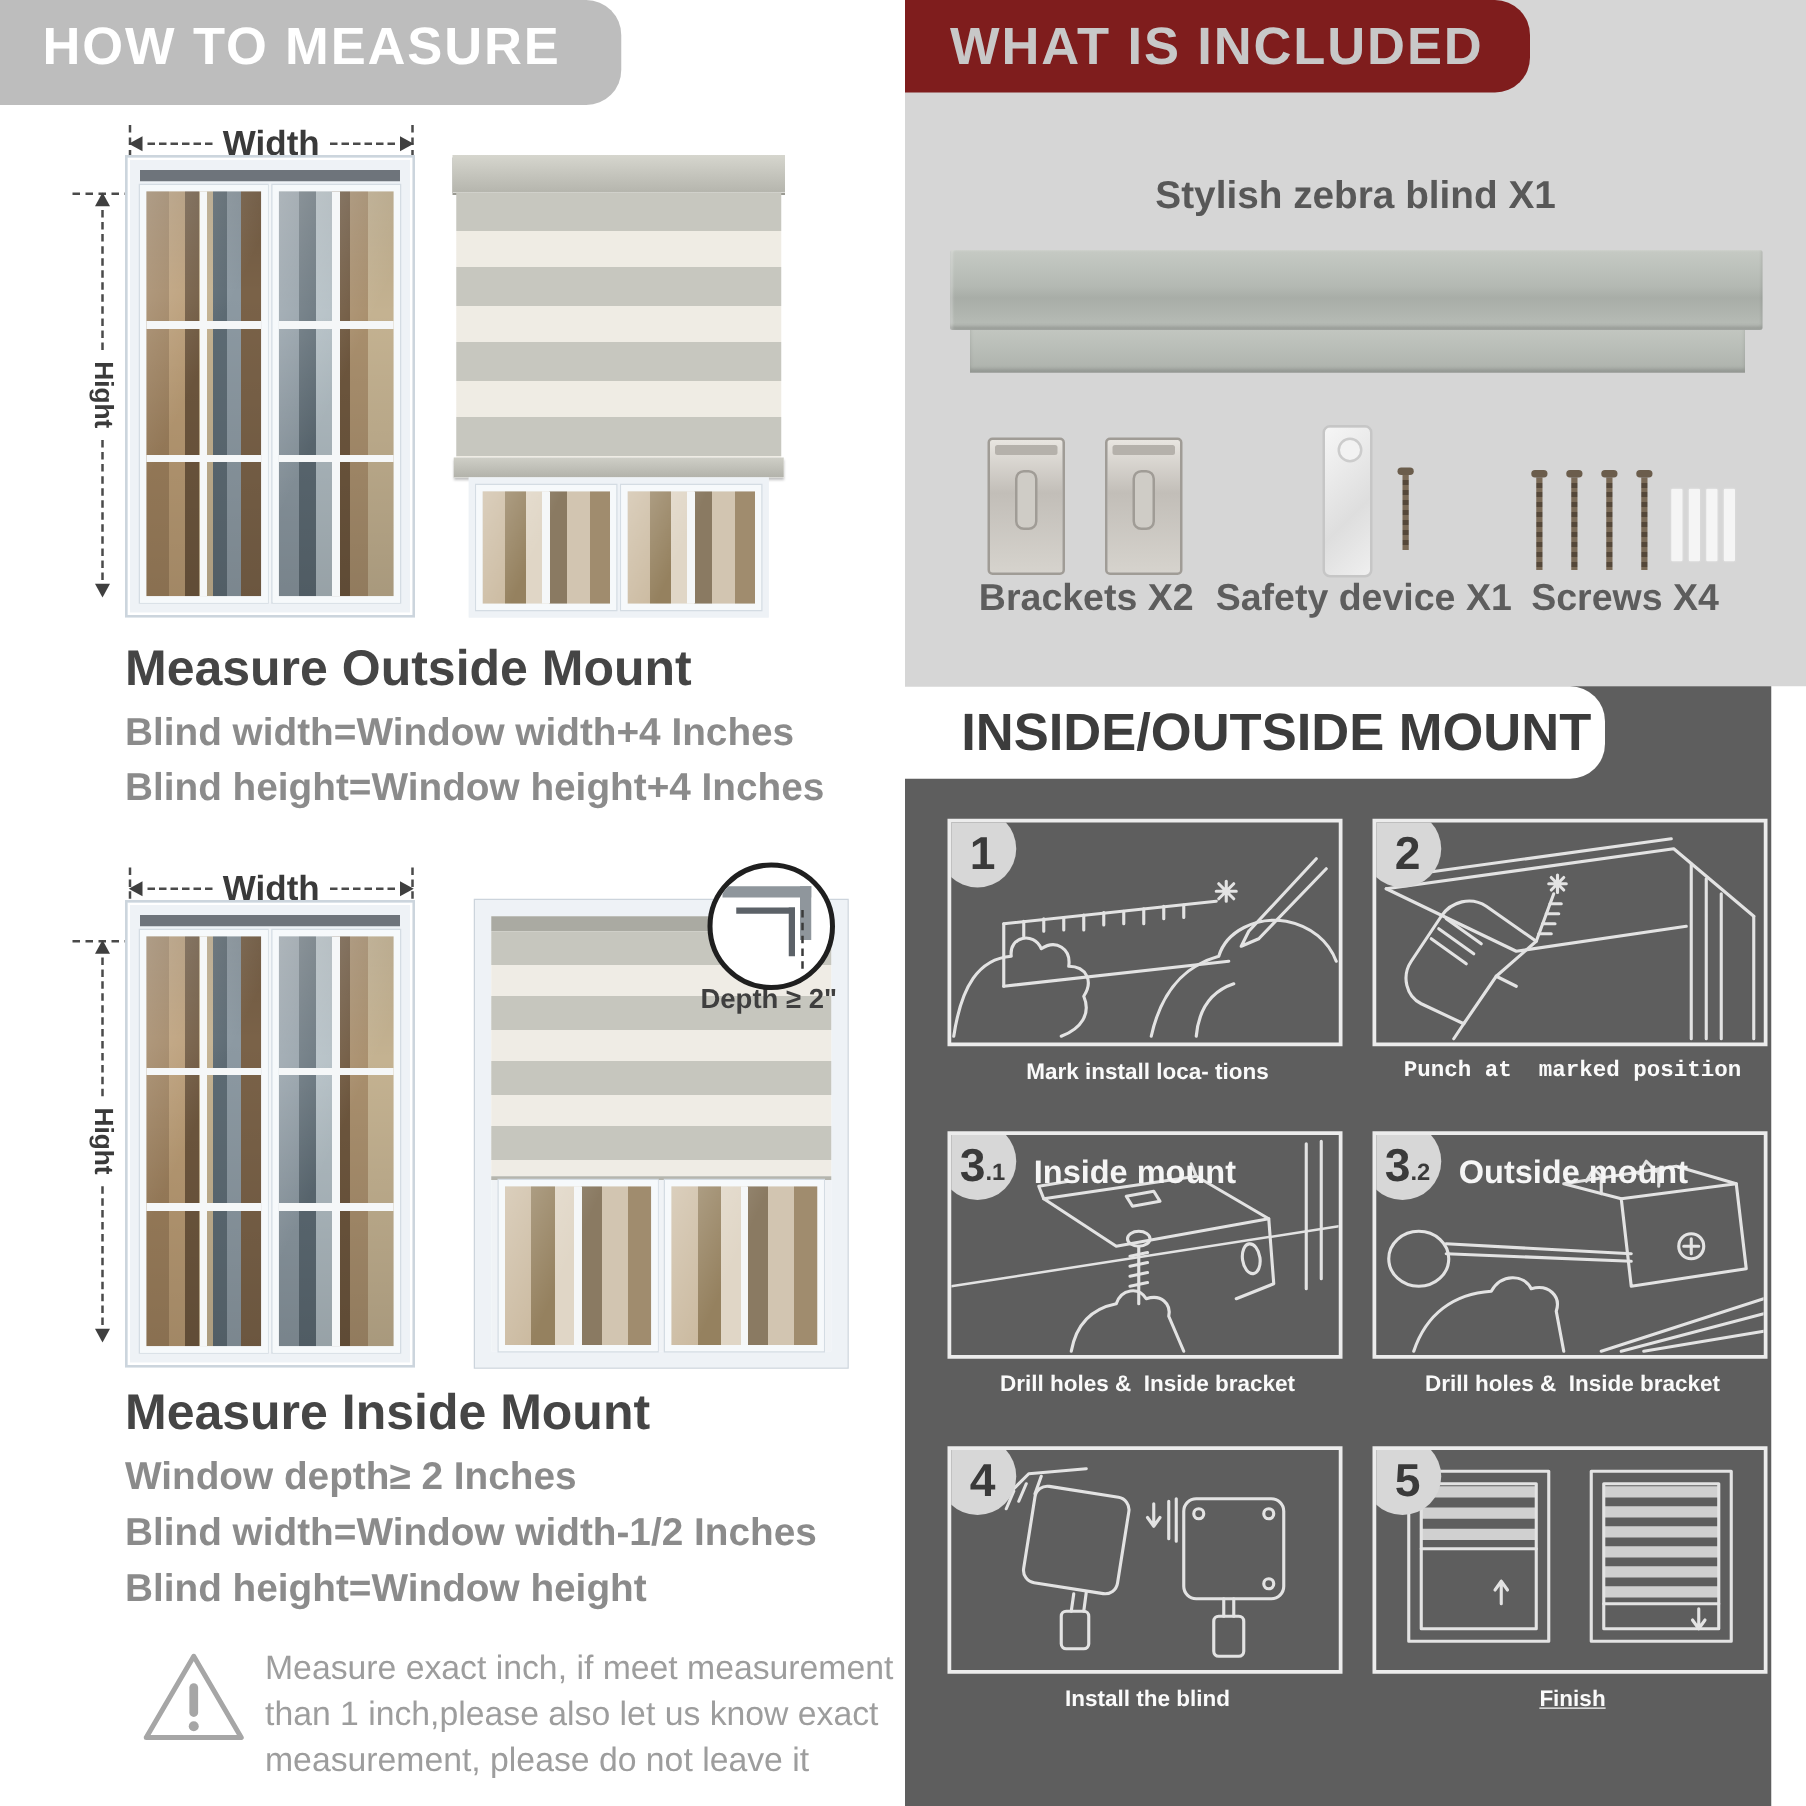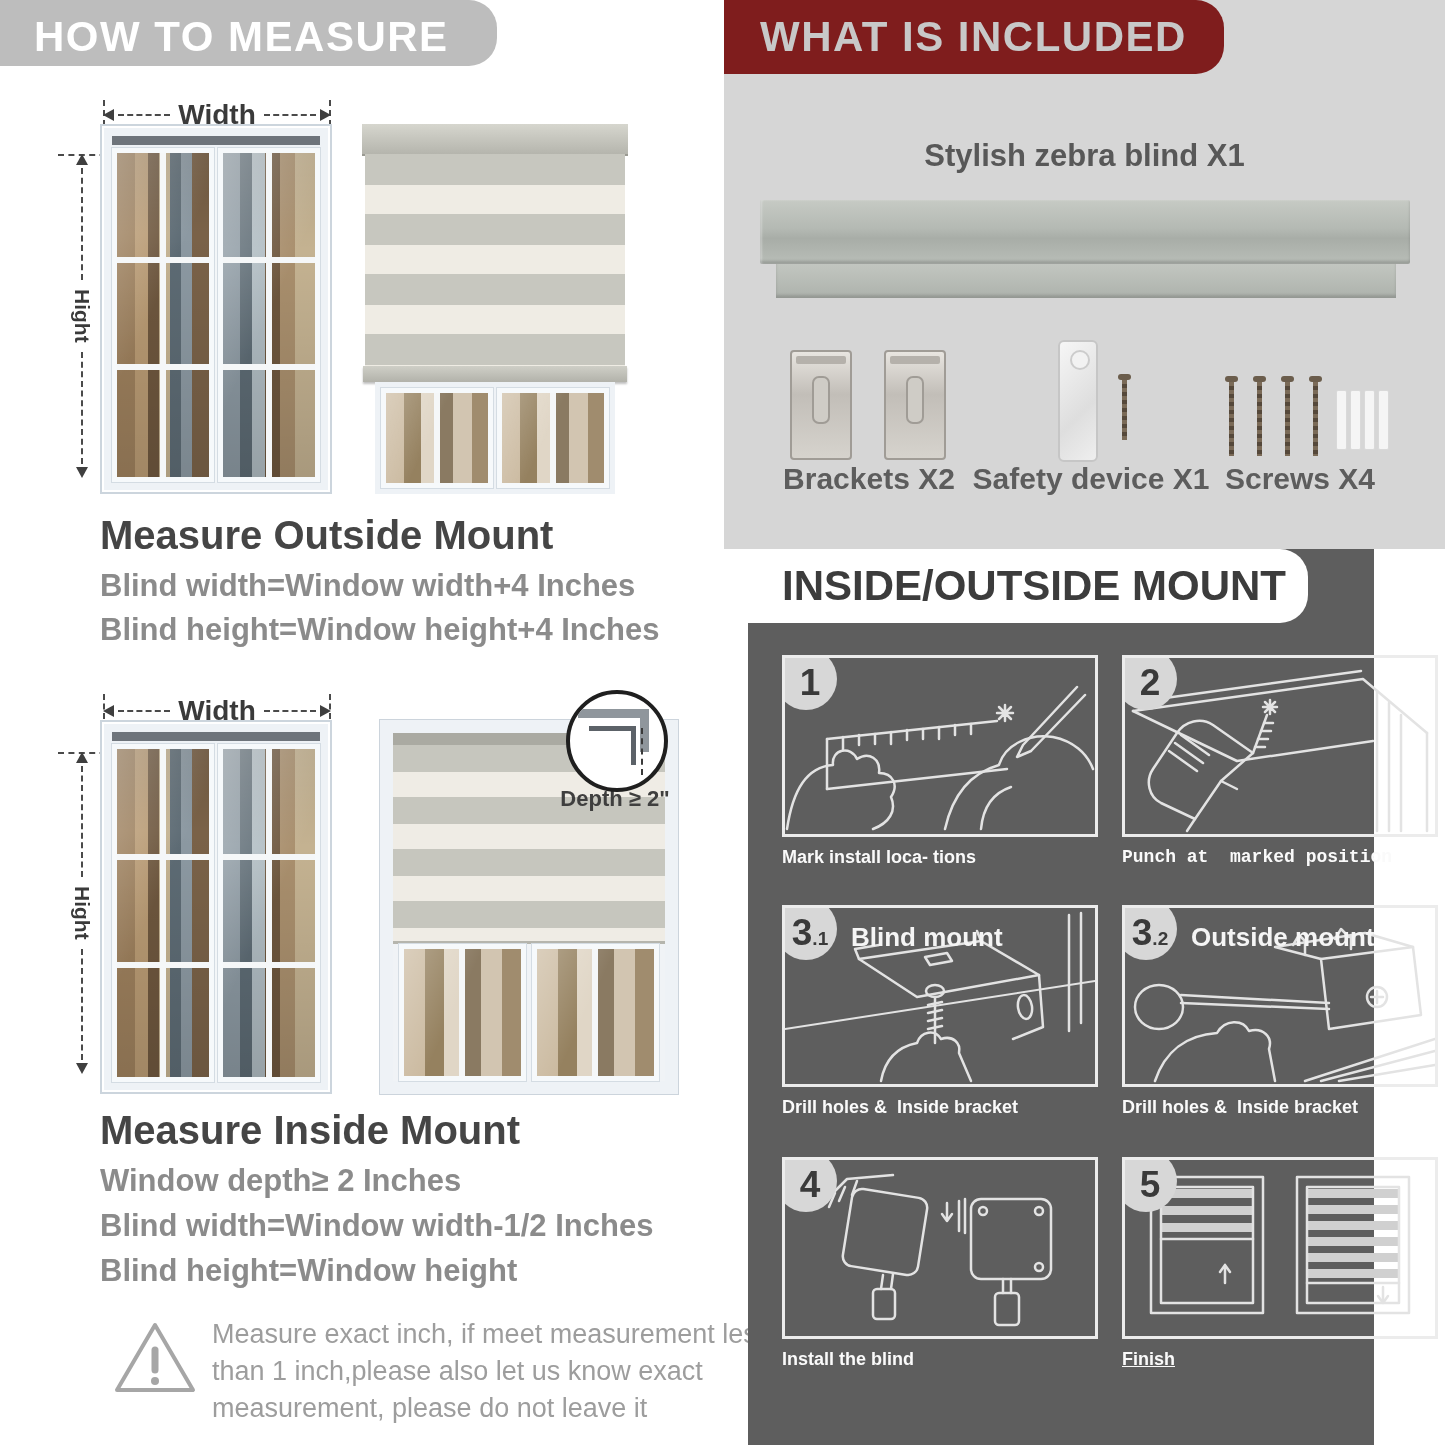--- a/index.html
+++ b/index.html
@@ -1,21 +1,21 @@
 <!DOCTYPE html>
 <html><head>
 <meta charset="utf-8">
 <style>
   html,body{margin:0;padding:0;background:#fff;}
   #canvas{position:relative;width:1445px;height:1445px;background:#ffffff;overflow:hidden;
           font-family:"Liberation Sans",sans-serif;}
 
   
   .banner{position:absolute;border-radius:0 28px 28px 0;font-weight:bold;letter-spacing:1.5px;}
-  .banner-left{left:0;top:10;width:497px;height:66px;background:#bdbdbd;color:#ffffff;
+  .banner-left{left:0;top:10;width:497px;height:84px;background:#bdbdbd;color:#ffffff;
                font-size:42px;line-height:74px;padding-left:34px;box-sizing:border-box;}
   .banner-incl{left:0;top:12;width:500px;height:74px;background:#7f1d1d;color:#c8c8c8;
                font-size:42px;line-height:74px;padding-left:36px;box-sizing:border-box;}
   .banner-mount{left:0;top:8;width:560px;height:74px;background:#ffffff;color:#3c3c3c;
                font-size:42px;line-height:74px;padding-left:34px;box-sizing:border-box;letter-spacing:0;}
 
   
   .h-dark{position:absolute;font-size:40px;font-weight:bold;color:#454545;}
   .f-gray{position:absolute;font-size:31px;font-weight:bold;color:#8b8b8b;}
   .warn-text{position:absolute;font-size:27px;font-weight:500;color:#9d9d9d;line-height:37px;}
@@ -71,21 +71,21 @@
 
   
   .mag{position:absolute;width:94px;height:94px;border:4px solid #1f1f1f;border-radius:50%;
        background:#ffffff;overflow:hidden;z-index:6;}
   .mag-o{position:absolute;left:8%;top:16%;right:16%;bottom:38%;border-top:9px solid #8f969c;border-right:9px solid #8f969c;}
   .mag-i{position:absolute;left:20%;top:34%;right:30%;bottom:24%;border-top:5px solid #5c6268;border-right:5px solid #5c6268;}
   .mag-d{position:absolute;right:22%;top:36%;bottom:14%;border-left:2px dashed #3a3a3a;}
 
   
   .rtop{position:absolute;left:724px;top:0;width:721px;height:549px;background:#d6d6d6;}
-  .rbot{position:absolute;left:748px;top:549px;width:626px;height:896px;background:#5e5e5e;}
+  .rbot{position:absolute;left:724px;top:549px;width:693px;height:896px;background:#5e5e5e;text-align:center;}
   .blind-label{position:absolute;left:0;top:138px;width:100%;text-align:center;
                font-size:31px;font-weight:bold;color:#585858;}
   .rail-main{position:absolute;left:36px;top:200px;width:650px;height:64px;border-radius:2px;
      background:linear-gradient(180deg,#c6cac4 0%,#b4b9b3 45%,#a8ada7 60%,#b9beb8 100%);
      box-shadow:inset 0 -3px 3px rgba(0,0,0,.18), inset 2px 0 2px rgba(255,255,255,.4);}
   .rail-lip{position:absolute;left:52px;top:264px;width:620px;height:34px;
      background:linear-gradient(180deg,#c2c6c0,#adb2ac);box-shadow:inset 0 -3px 3px rgba(0,0,0,.15);}
 
   .bracket{position:absolute;width:62px;height:110px;border:2px solid #a09c96;border-radius:4px;
      background:linear-gradient(180deg,#e8e5e0,#c2beb8 40%,#d6d3cd);box-sizing:border-box;}
@@ -303,21 +303,21 @@
           <ellipse cx="150" cy="80" rx="9" ry="6"></ellipse>
           <path d="M150,86 L150,132"></path>
           <path d="M143,94 l14,-3 M143,102 l14,-3 M143,110 l14,-3 M143,118 l14,-3"></path>
           <path d="M96,170 C100,148 112,136 132,132 C136,120 150,118 156,128 C168,124 176,132 174,142 L186,170"></path>
         </g>
       </svg>
       <div class="badge">
         <span class="num">3</span>
           <span class="sub">.1</span>
       </div>
-      <div class="ptitle">Blind mount</div>
+      <div class="ptitle">Inside mount</div>
     </div>
     <div class="caption" style="left:34px;top:548px;width:320px;">Drill holes &amp;  Inside bracket</div>
 
     <div class="panel" style="left:374px;top:356px;">
       <svg viewBox="0 0 310 170">
         <g class="lineart">
           <path d="M150,36 L240,22 L288,36 M150,36 L196,48"></path>
           <path d="M168,34 l6,-10 l8,8 M210,28 l6,-10 l8,8"></path>
           <path d="M180,30 l0,14 M226,24 l0,14"></path>
           <path d="M196,48 L288,36 L296,104 L204,118 Z"></path>

